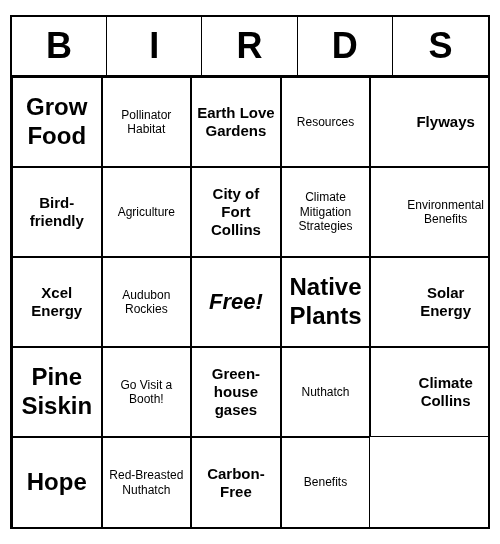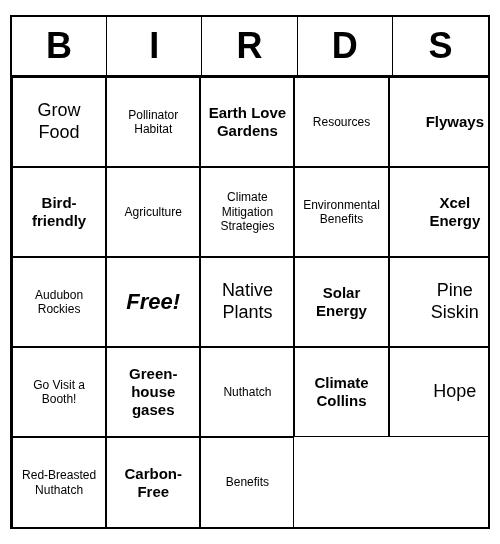--- a/index.html
+++ b/index.html
@@ -42,21 +42,21 @@
       justify-content: center;
       text-align: center;
       padding: 6px 4px;
       position: relative;
     }
     .cell:nth-child(5n) { border-right: none; padding-left: 36px; }
     .cell:nth-child(n+21) { border-bottom: none; }
     .cell-text {
       line-height: 1.2;
     }
-    .large { font-size: 18px; font-weight: normal; }
+    .large { font-size: 24px; font-weight: bold; }
     .medium { font-size: 15px; font-weight: bold; }
     .small { font-size: 12px; }
     .free {
       font-size: 22px;
       font-weight: bold;
       font-style: italic;
     }
   </style>
 </head>
 <body>
@@ -83,20 +83,23 @@
         <span class="cell-text small">Resources</span>
       </div>
       <div class="cell">
         <span class="cell-text medium">Flyways</span>
       </div>
       <div class="cell">
         <span class="cell-text medium">Bird-friendly</span>
       </div>
       <div class="cell">
         <span class="cell-text small">Agriculture</span>
+      </div>
+      <div class="cell">
+        <span class="cell-text medium">City of Fort Collins</span>
       </div>
       <div class="cell">
         <span class="cell-text small">Climate Mitigation Strategies</span>
       </div>
       <div class="cell">
         <span class="cell-text small">Environmental Benefits</span>
       </div>
       <div class="cell">
         <span class="cell-text medium">Xcel Energy</span>
       </div>

